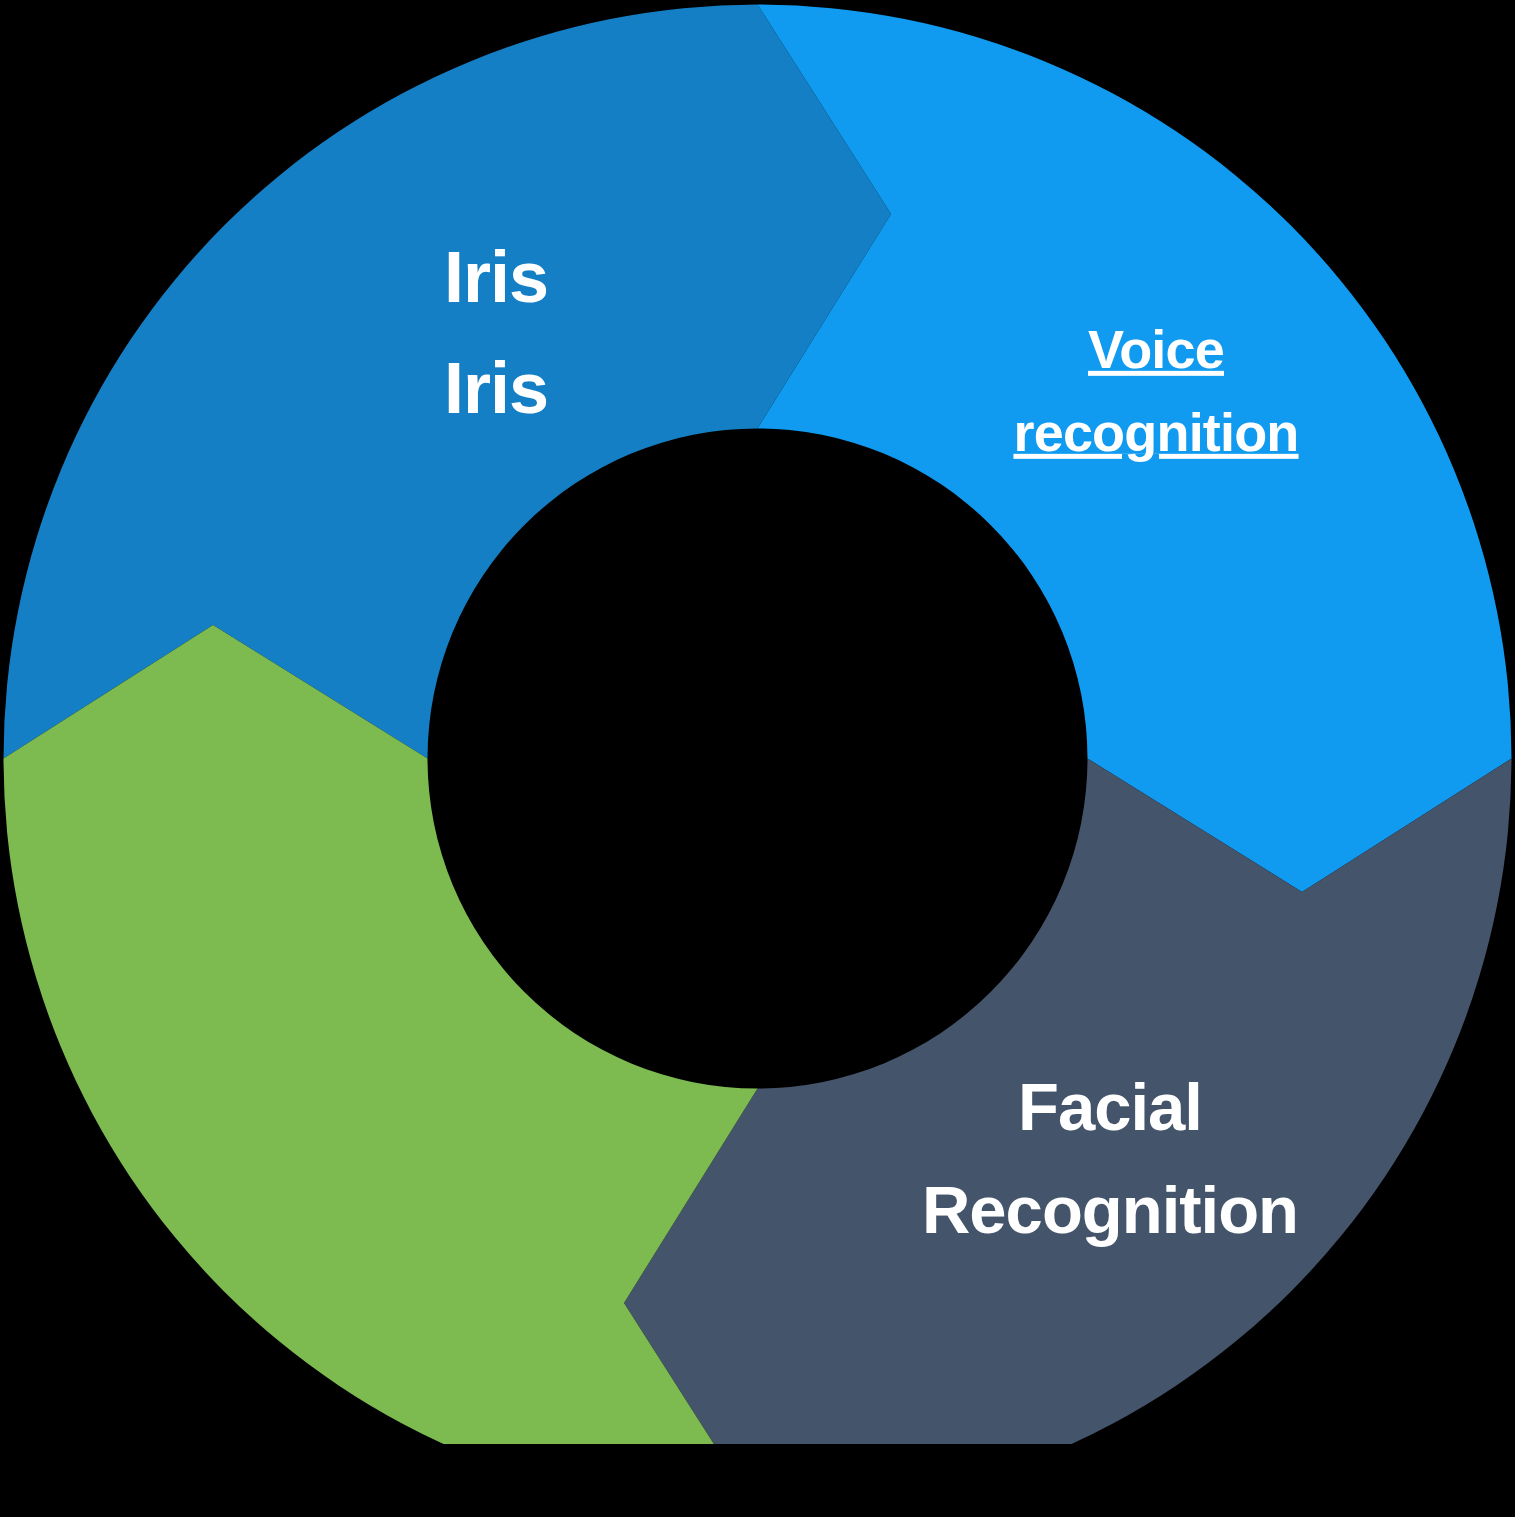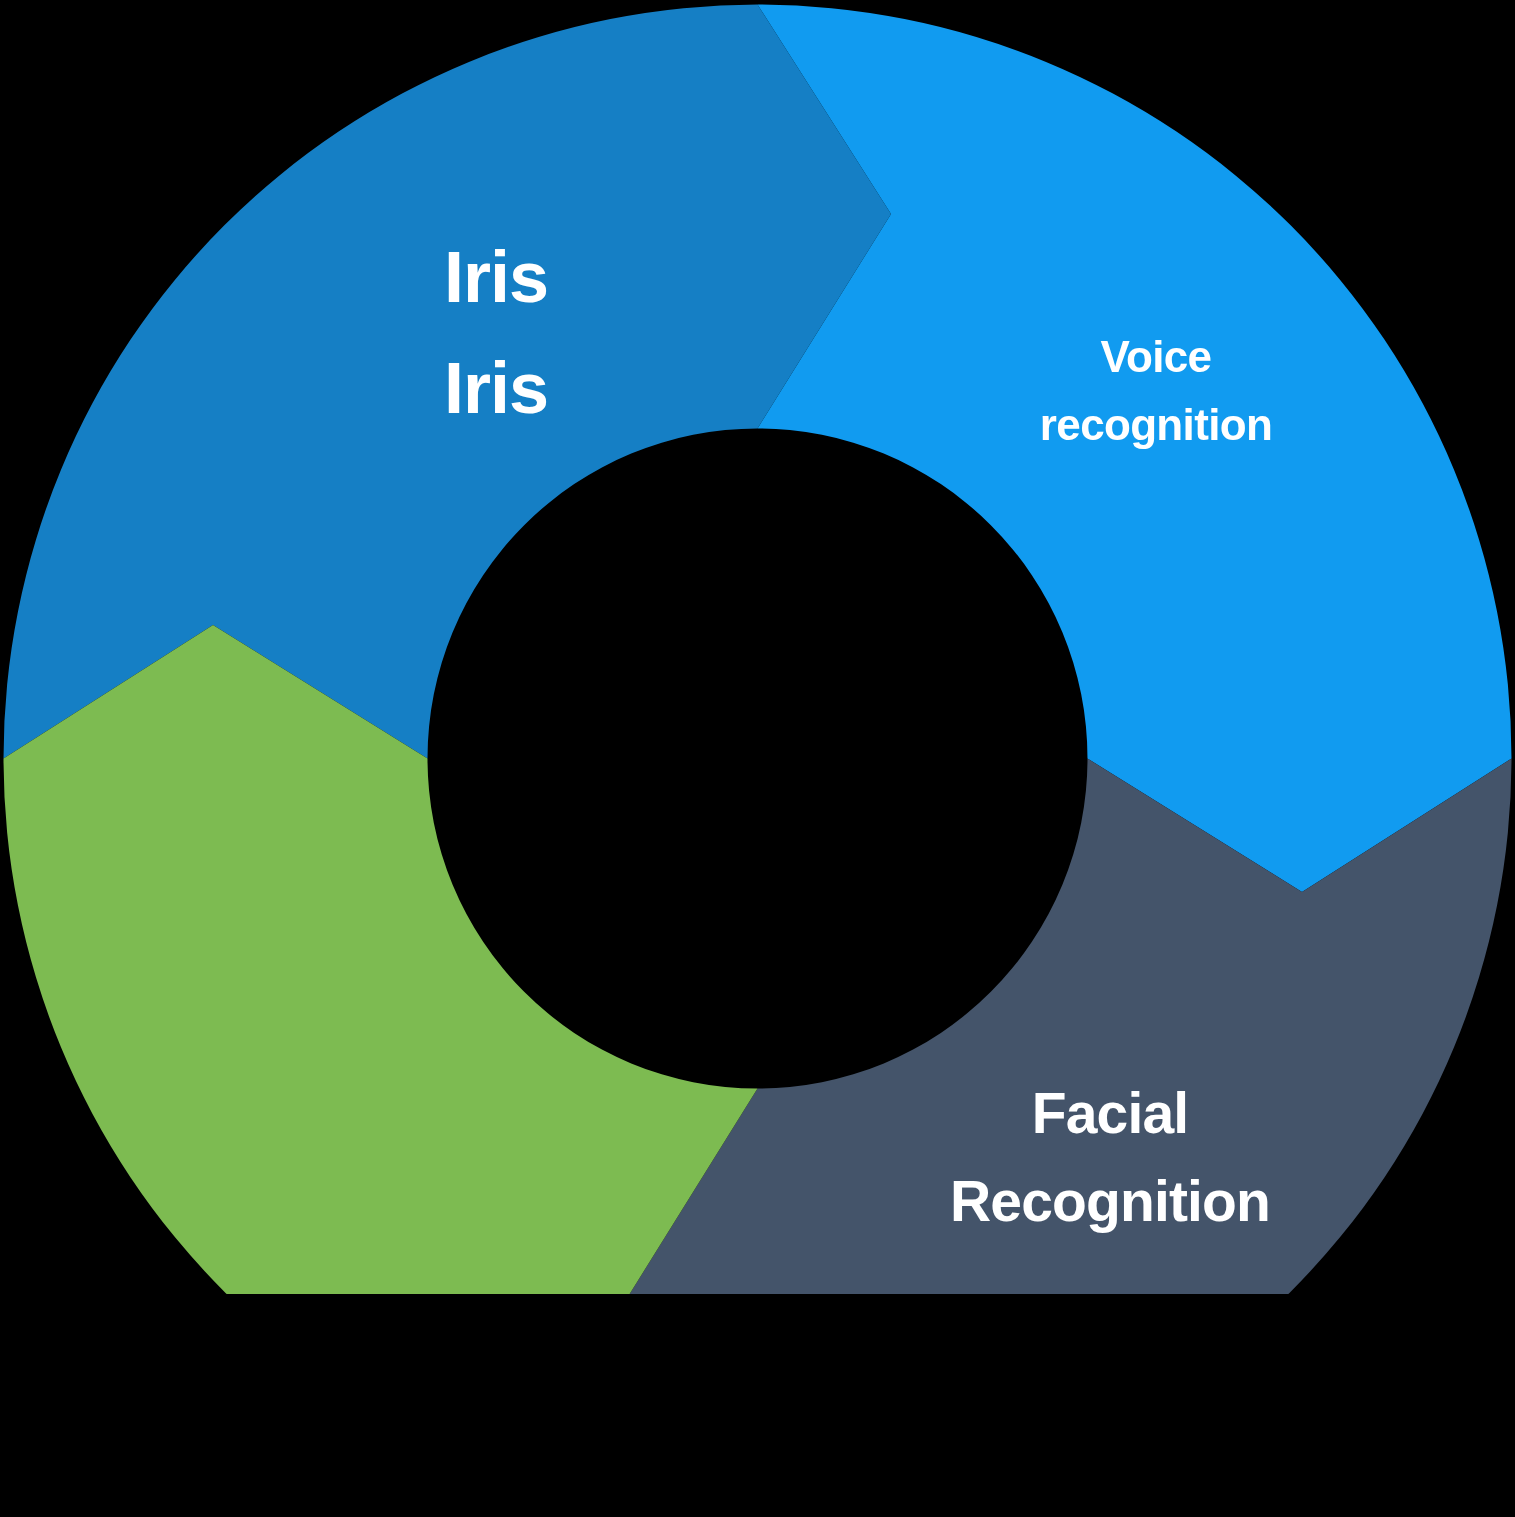--- a/index.html
+++ b/index.html
@@ -3,21 +3,21 @@
 <meta charset="utf-8">
 <style>
   html, body {
     margin: 0;
     padding: 0;
     background: #000000;
   }
   .stage {
     position: relative;
     width: 1515px;
-    height: 1294px;
+    height: 1444px;
     background: #000000;
     overflow: hidden;
     font-family: "Liberation Sans", sans-serif;
   }
   .stage svg {
     position: absolute;
     left: 0;
     top: 0;
     display: block;
   }
@@ -25,22 +25,22 @@
     position: absolute;
     transform: translate(-50%, -50%);
     text-align: center;
     font-weight: bold;
     color: #ffffff;
     line-height: 1.54;
     letter-spacing: -0.015em;
     white-space: nowrap;
   }
   #label-iris        { left: 496px;  top: 333px;  font-size: 72px; }
-  #label-voice       { left: 1156px; top: 391px;  font-size: 44px; }
-  #label-facial      { left: 1110px; top: 1158px; font-size: 57px; }
+  #label-voice       { left: 1156px; top: 391px;  font-size: 54px; text-decoration: underline; }
+  #label-facial      { left: 1110px; top: 1158px; font-size: 67px; }
   #label-fingerprint { left: 372px;  top: 1088px; font-size: 65px; }
 </style>
 </head>
 <body>
 
 <div class="stage">
 
   <svg viewBox="0 0 1515 1517" width="1515" height="1517">
     <defs>
 

